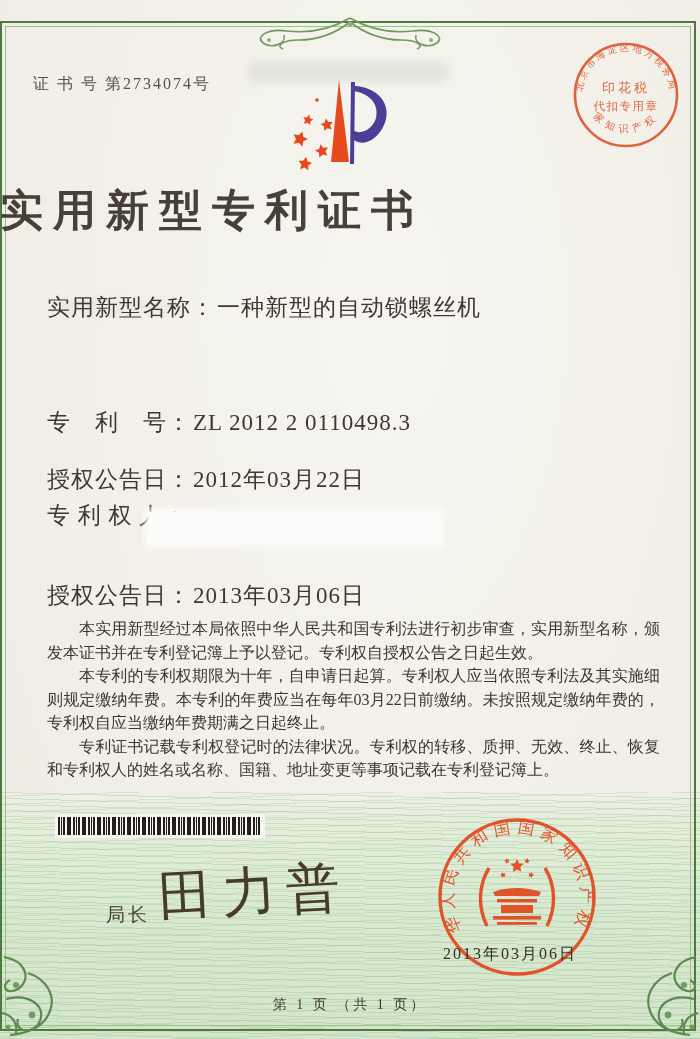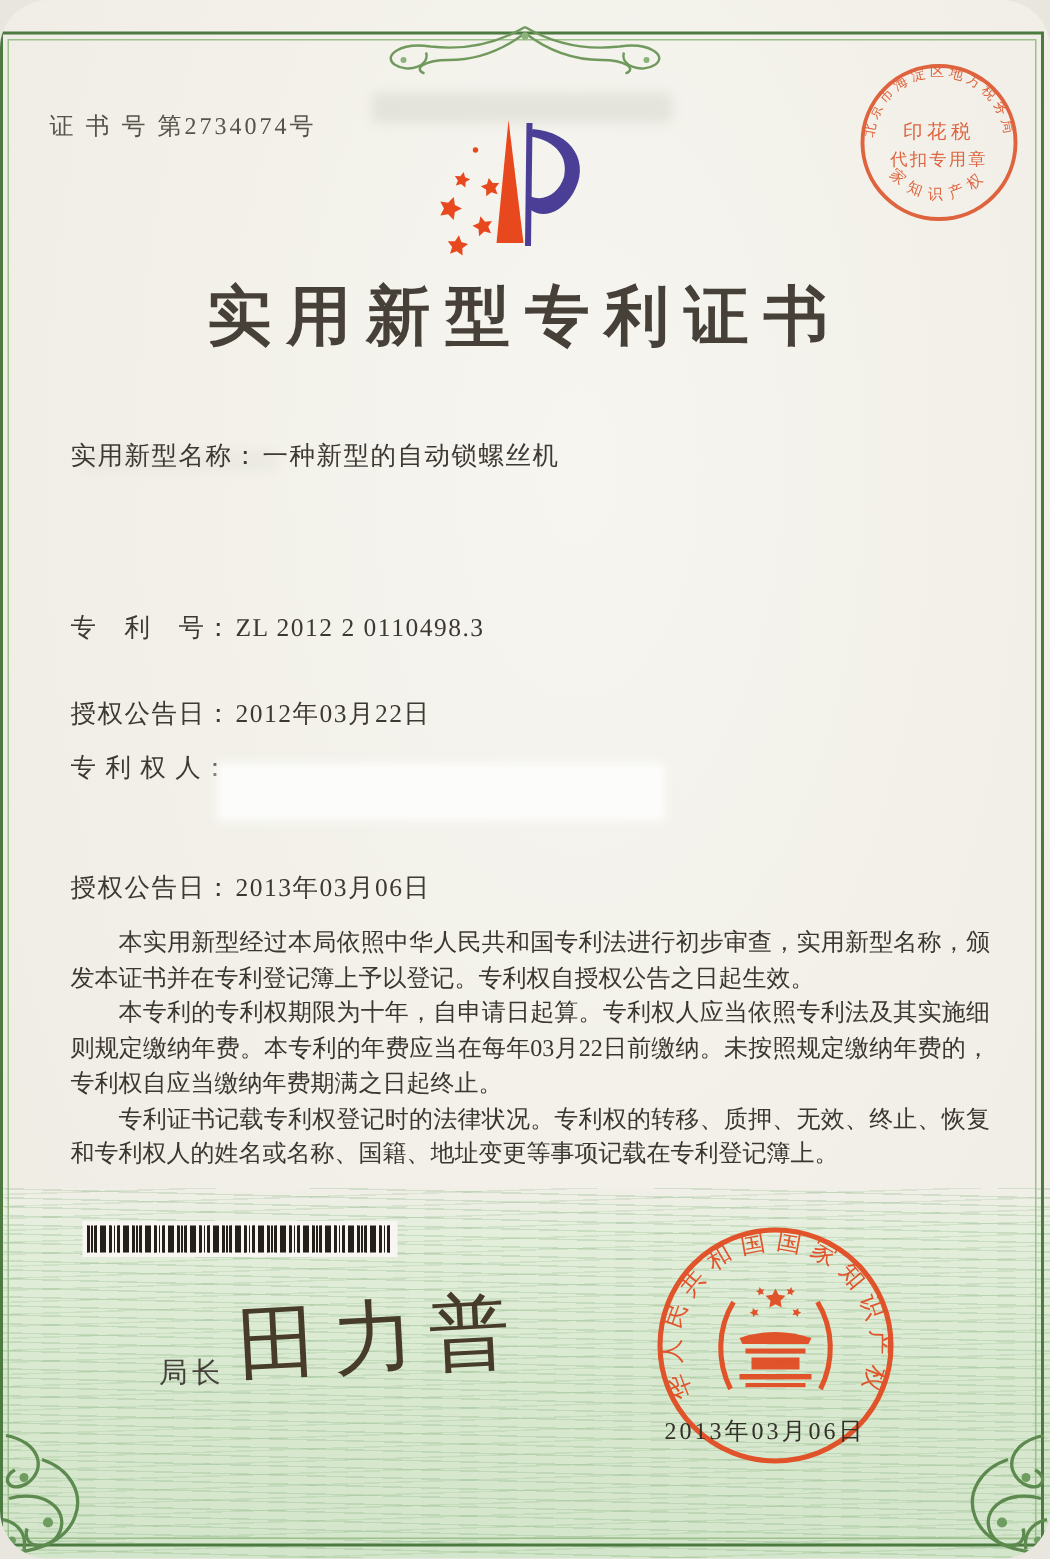--- a/index.html
+++ b/index.html
@@ -1,44 +1,43 @@
 <!DOCTYPE html>
 <html><head>
 <meta charset="utf-8">
 <style>
   html,body{margin:0;padding:0;background:#e8e6df;}
   .page{
     position:relative;width:700px;height:1039px;overflow:hidden;
     font-family:"Liberation Serif","DejaVu Serif",serif;
     background:radial-gradient(ellipse at 55% 30%, #f6f5f0 0%, #f1efe7 60%, #edebe2 100%);
-    border-radius:32px;
   }
   
   .band{
     position:absolute;left:0;right:0;top:792px;height:247px;z-index:0;
     background:
       repeating-linear-gradient(1.5deg, rgba(124,170,118,.25) 0 1px, rgba(0,0,0,0) 1px 6px),
       repeating-linear-gradient(-1.8deg, rgba(124,170,118,.18) 0 1px, rgba(0,0,0,0) 1px 8px),
       linear-gradient(180deg, #f1efe8 0%, #e3eedb 12%, #d9e9d0 50%, #d3e5ca 100%);
   }
   .frame-outer{position:absolute;left:0;top:21px;width:696px;height:1010px;
     border:2px solid #4c7a41;box-sizing:border-box;z-index:1;}
   .frame-inner{position:absolute;left:5px;top:26px;width:686px;height:1000px;
     border:1px solid #9dbf8b;box-sizing:border-box;z-index:1;}
   .top-ornament{position:absolute;left:225px;top:16px;z-index:2;}
   .corner-ornament{position:absolute;z-index:3;}
   .cert-no{position:absolute;left:33px;top:74px;font-size:16px;letter-spacing:2px;
     color:#57524a;z-index:2;white-space:nowrap;}
   .tax-stamp{position:absolute;left:570px;top:40px;z-index:4;opacity:.92;}
   .logo{position:absolute;left:288px;top:76px;z-index:2;}
-  .title{position:absolute;left:0;right:0;top:182px;margin:0;text-align:center;
+  .title{position:absolute;left:0;right:0;top:182px;margin:0;text-align:left;
     font-size:43px;font-weight:bold;letter-spacing:10px;color:#474039;z-index:2;}
   .ghost{position:absolute;background:rgba(150,148,138,.16);filter:blur(4px);
     border-radius:4px;z-index:1;}
-  .field{position:absolute;left:47px;font-size:17px;letter-spacing:1px;
+  .field{position:absolute;left:47px;font-size:23px;letter-spacing:1px;
     color:#3d3831;white-space:nowrap;z-index:2;text-align:right;}
   .field .value{margin-left:2px;}
   .redaction{position:absolute;left:148px;top:512px;width:292px;height:32px;
     background:#fcfcfa;box-shadow:0 0 6px 4px rgba(252,252,250,.9);z-index:3;}
   .body-text{position:absolute;left:47px;top:617px;width:613px;font-size:16px;
     line-height:23.5px;text-align:justify;color:#3b362f;z-index:2;}
   .body-text p{margin:0;text-indent:32px;}
   .barcode{position:absolute;left:55px;top:814px;width:210px;height:24px;
     background:#f7f6f2;padding:0;z-index:3;}
   .barcode-bars{position:absolute;left:3px;top:3px;right:3px;bottom:3px;
@@ -169,20 +168,21 @@
       <path d="M58,76 Q82,68 106,76 L104,80 L60,80 Z"></path>
       <rect x="62" y="83" width="40" height="3.4"></rect>
       <rect x="66" y="89" width="32" height="8"></rect>
       <rect x="58" y="100" width="48" height="3.6"></rect>
       <rect x="62" y="106" width="40" height="2.8"></rect>
     </g>
   </svg>
 
   <div class="seal-date">2013年03月06日</div>
 
+  <div class="footer">第 1 页 （共 1 页）</div>
 
   <svg class="corner-ornament" style="left:-2px;top:953px;" width="86" height="86" viewBox="0 0 86 86">
     <g stroke="#5c8a4f" fill="none" stroke-width="2.2">
       <path d="M6,4 C28,8 34,26 20,36 C8,43 2,32 12,27"></path>
       <path d="M8,46 C30,40 48,52 42,68 C36,82 16,80 20,66"></path>
       <path d="M30,20 C48,26 58,42 52,58 C47,72 32,80 12,82"></path>
       <path d="M4,60 C14,62 20,70 18,80"></path>
     </g>
     <g fill="#6f9c60">
       <circle cx="18" cy="32" r="3"></circle>

